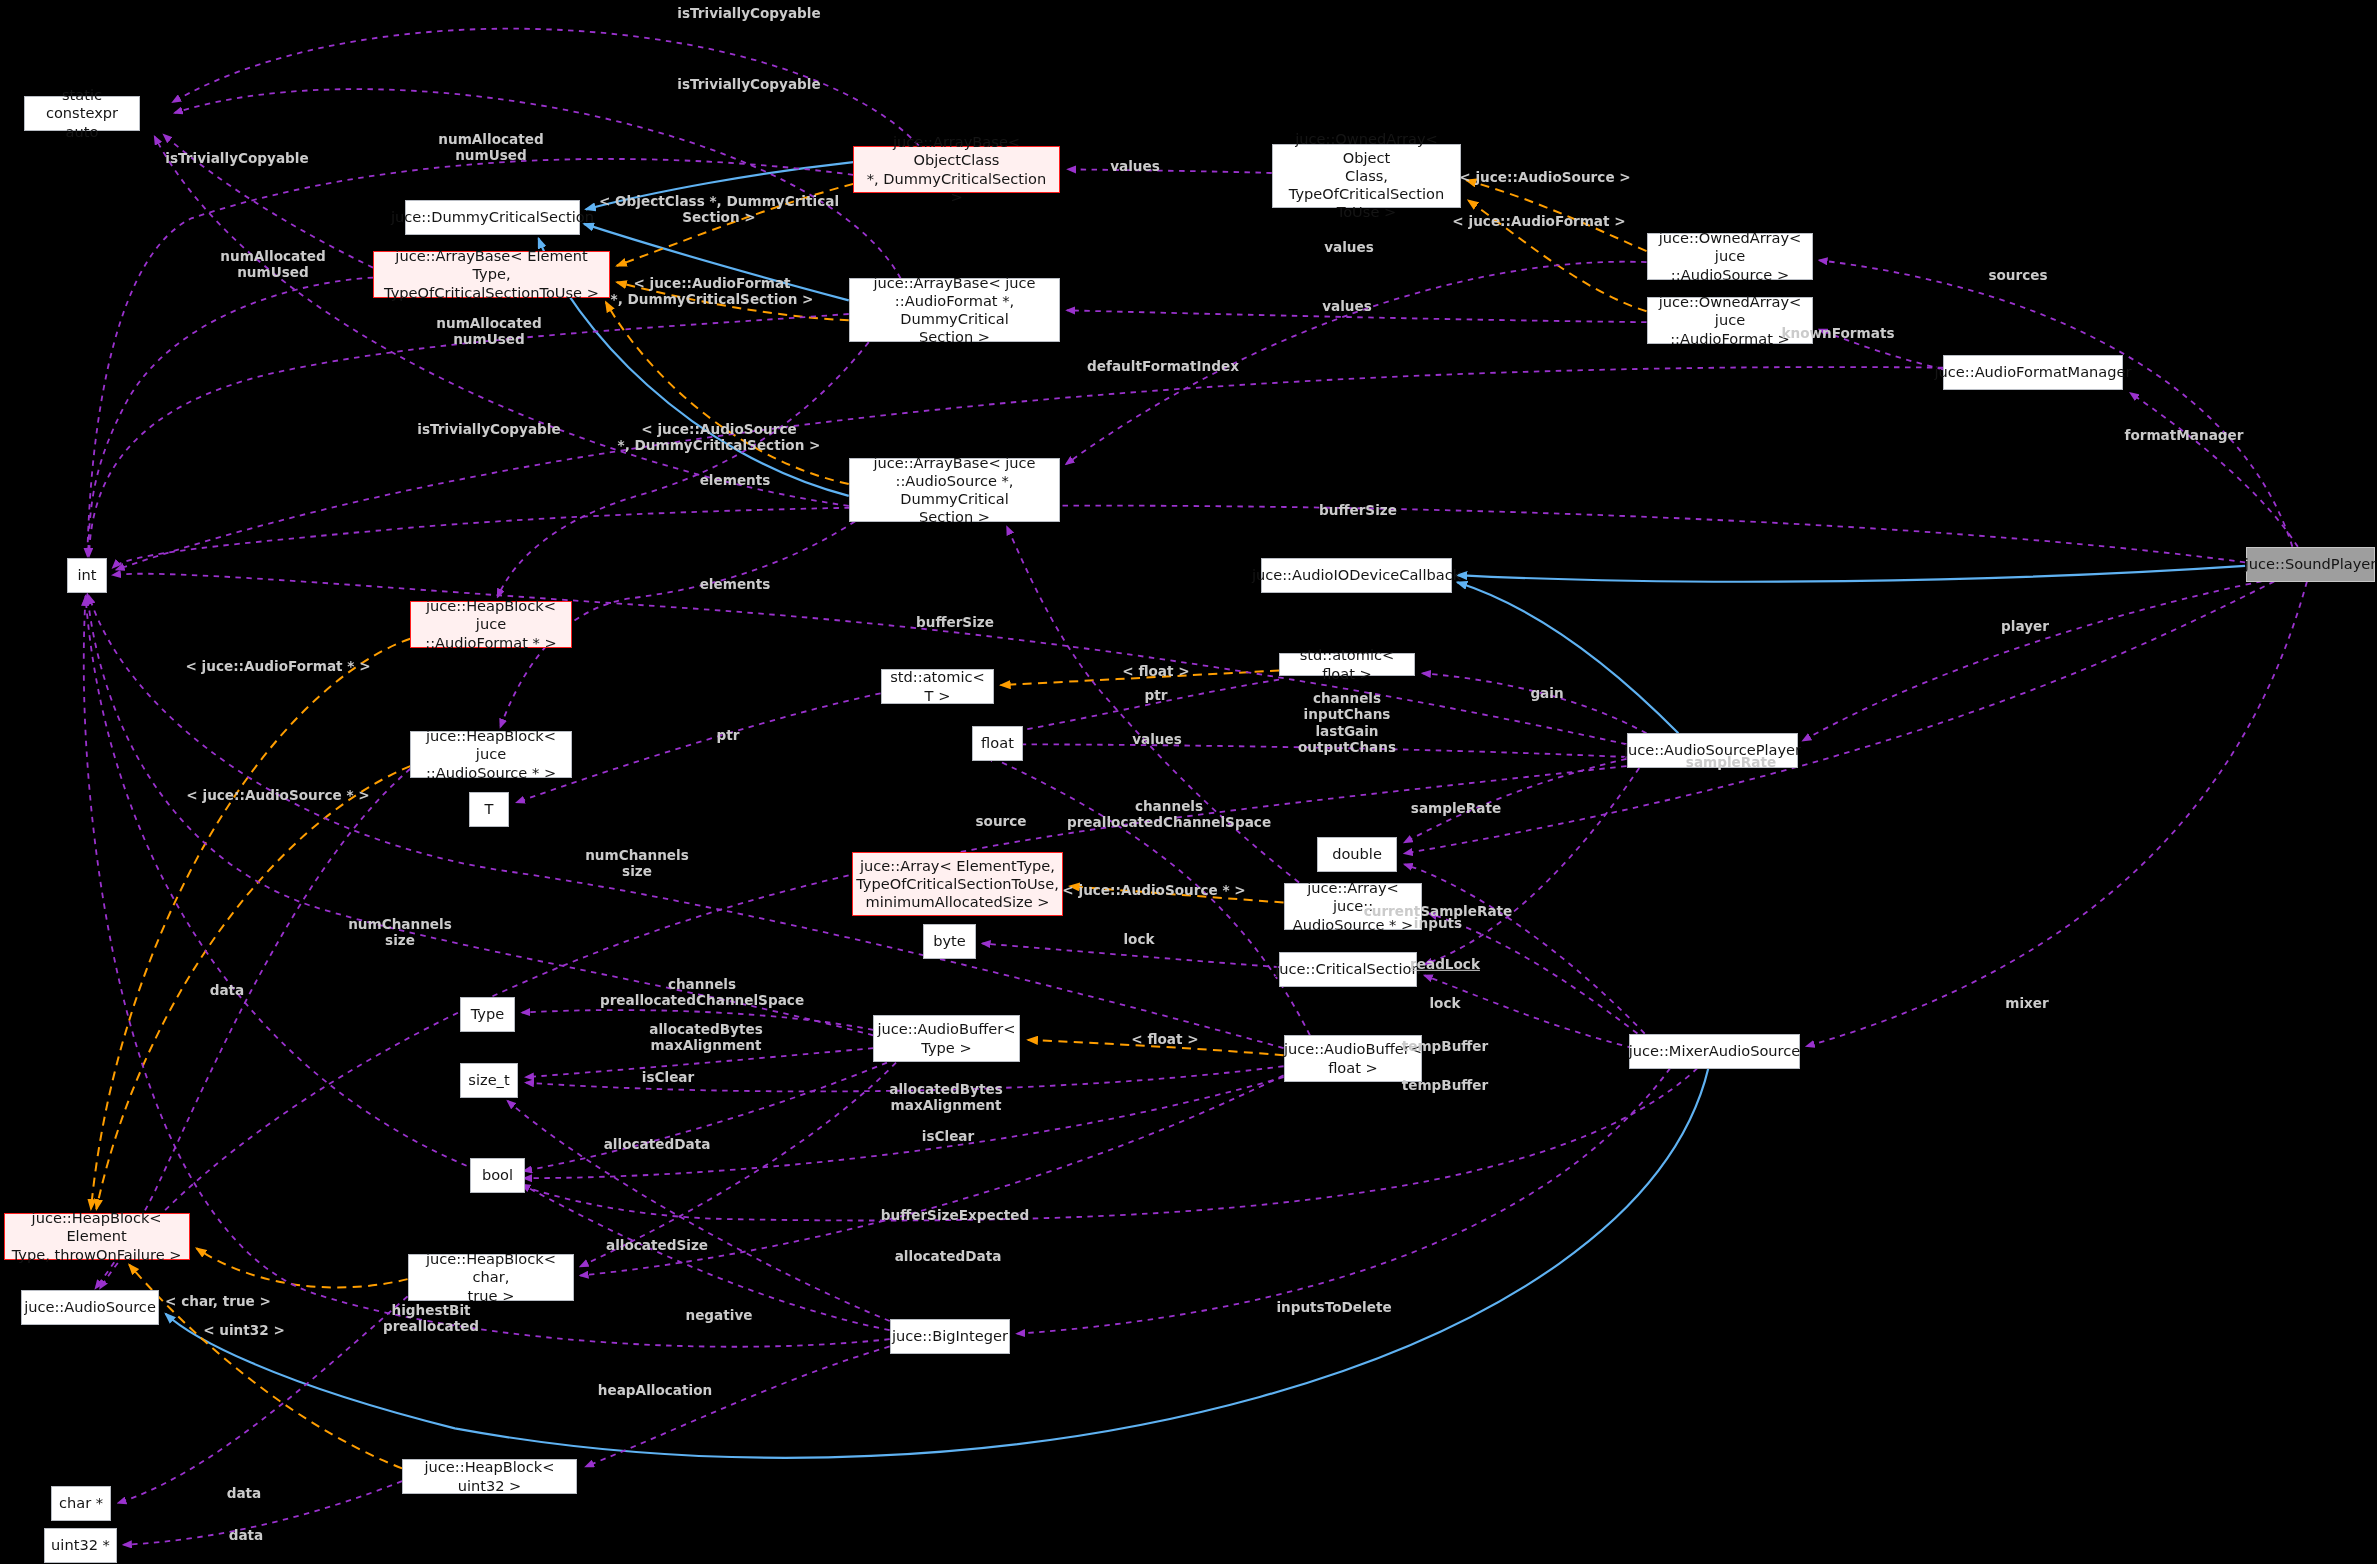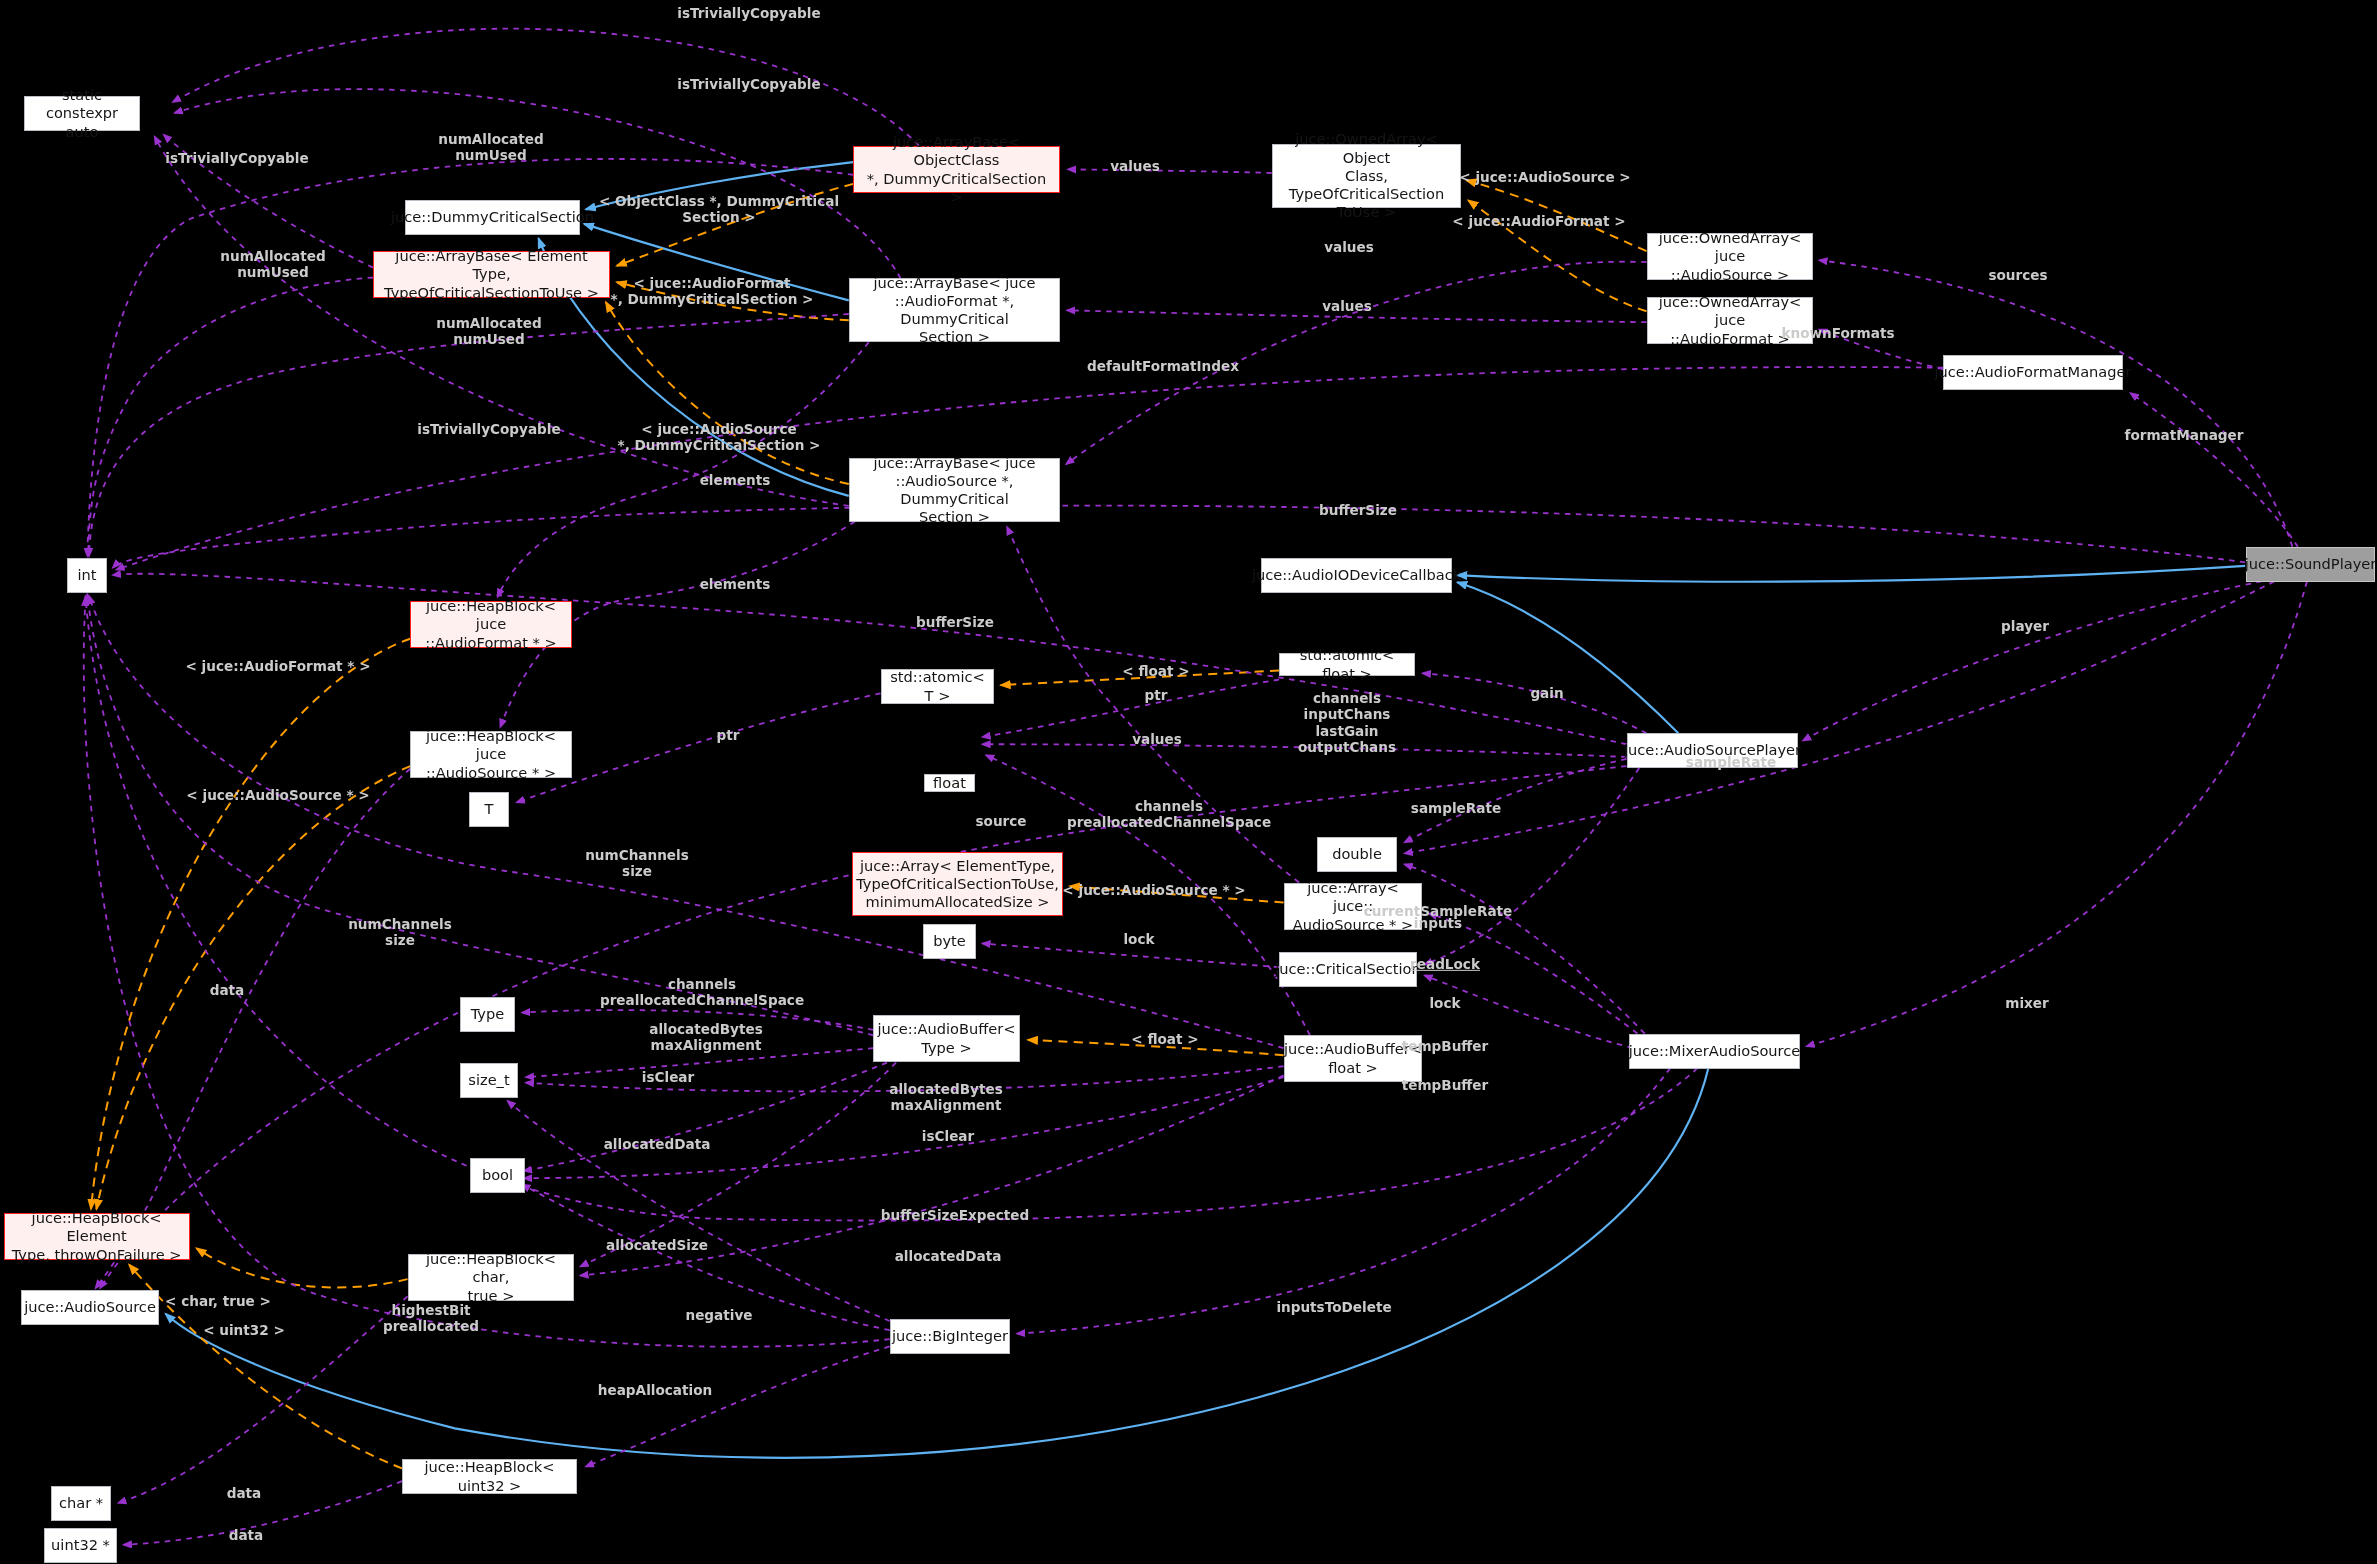--- a/index.html
+++ b/index.html
@@ -157,21 +157,21 @@
       <div class="node plain" style="left: 849px; top: 458px; width: 211px; height: 64px;">juce::ArrayBase&lt; juce
 ::AudioSource *, DummyCritical
 Section &gt;</div>
       <div class="node plain" style="left: 1261px; top: 558px; width: 191px; height: 35px;">juce::AudioIODeviceCallback</div>
       <div class="node focus" style="left: 2246px; top: 547px; width: 129px; height: 35px;">juce::SoundPlayer</div>
       <div class="node plain" style="left: 67px; top: 558px; width: 40px; height: 35px;">int</div>
       <div class="node template" style="left: 410px; top: 601px; width: 162px; height: 47px;">juce::HeapBlock&lt; juce
 ::AudioFormat * &gt;</div>
       <div class="node plain" style="left: 881px; top: 669px; width: 113px; height: 35px;">std::atomic&lt; T &gt;</div>
       <div class="node plain" style="left: 1279px; top: 653px; width: 136px; height: 23px;">std::atomic&lt; float &gt;</div>
-      <div class="node plain" style="left: 924px; top: 726px; width: 51px; height: 18px; margin-top: 48px;">float</div>
+      <div class="node plain" style="left: 972px; top: 726px; width: 51px; height: 35px;">float</div>
       <div class="node plain" style="left: 1627px; top: 733px; width: 171px; height: 35px;">juce::AudioSourcePlayer</div>
       <div class="node plain" style="left: 410px; top: 731px; width: 162px; height: 47px;">juce::HeapBlock&lt; juce
 ::AudioSource * &gt;</div>
       <div class="node plain" style="left: 469px; top: 792px; width: 40px; height: 35px;">T</div>
       <div class="node template" style="left: 852px; top: 852px; width: 211px; height: 64px;">juce::Array&lt; ElementType,
 TypeOfCriticalSectionToUse,
 minimumAllocatedSize &gt;</div>
       <div class="node plain" style="left: 1317px; top: 837px; width: 80px; height: 35px;">double</div>
       <div class="node plain" style="left: 1284px; top: 883px; width: 138px; height: 47px;">juce::Array&lt; juce::
 AudioSource * &gt;</div>

